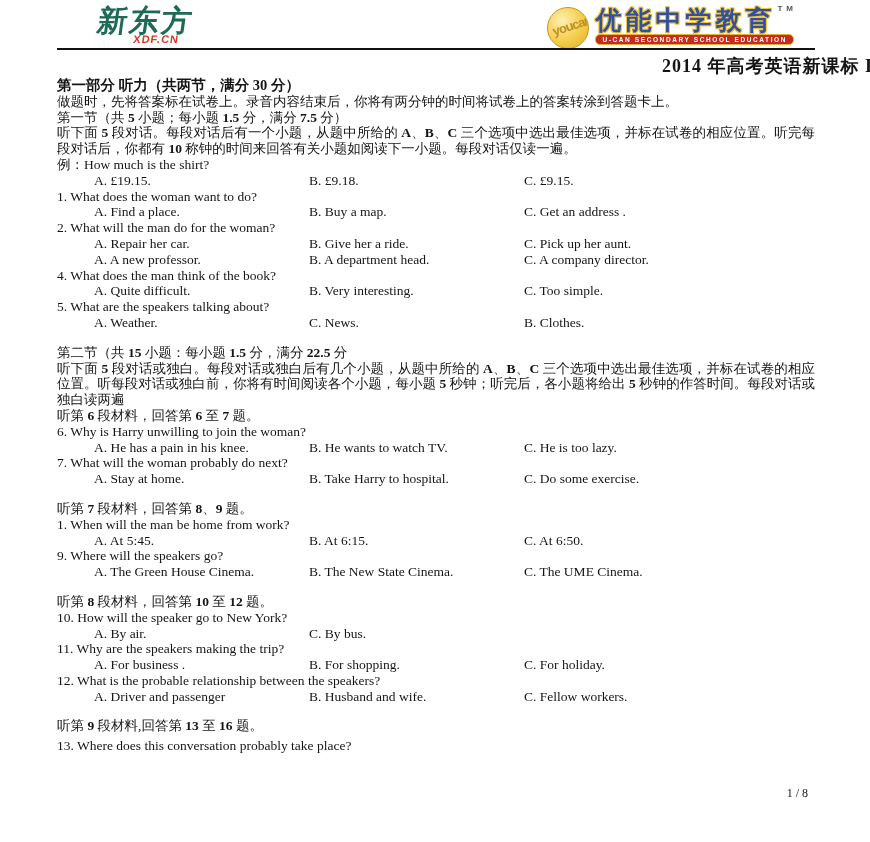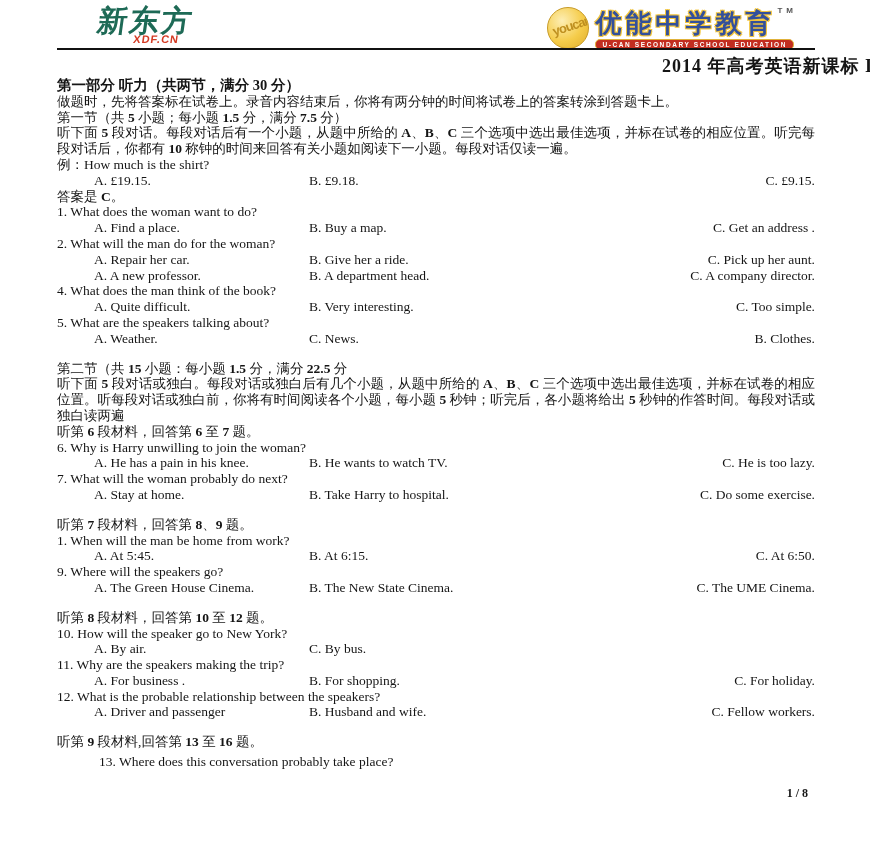--- a/index.html
+++ b/index.html
@@ -13,41 +13,41 @@
   .xdf-domain{font-family:"Liberation Sans","DejaVu Sans",sans-serif;font-weight:bold;
             font-size:11px;color:#d43b24;text-align:right;margin-top:-3px;padding-right:12px;letter-spacing:1px;}
   .ucan{position:absolute;right:20px;top:1px;display:flex;align-items:flex-start;gap:6px;}
   .ucan-circle{width:40px;height:40px;border-radius:50%;flex:0 0 40px;
       background:radial-gradient(circle at 35% 32%,#fdeeb4 0%,#f5cc4a 55%,#dfAC2b 100%);
       border:1px solid #c79a25;position:relative;overflow:hidden;}
   .ucan-circle span{position:absolute;left:4px;top:10px;font-family:"Liberation Sans",sans-serif;
       font-weight:bold;font-size:13px;color:#bf9020;transform:rotate(-18deg);letter-spacing:-1px;}
   .ucan-right{display:flex;flex-direction:column;align-items:flex-start;}
   .ucan-name{font-family:"Liberation Sans","DejaVu Sans",sans-serif;font-weight:bold;
-      font-size:26px;line-height:32px;color:#33509b;letter-spacing:4px;
+      font-size:26px;line-height:27px;color:#33509b;letter-spacing:4px;
       text-shadow:1px 1px 0 #f2c53d,-1px -1px 0 #f2c53d,1px -1px 0 #f2c53d,-1px 1px 0 #f2c53d;}
   .ucan-tm{font-family:"Liberation Sans",sans-serif;font-size:8px;color:#555;vertical-align:top;
       position:relative;top:-12px;left:2px;text-shadow:none;}
   .ucan-banner{margin-top:0px;background:#c22d20;color:#fff;border:1px solid #e0b23a;border-radius:5px;
       font-family:"Liberation Sans",sans-serif;font-size:6.5px;font-weight:bold;letter-spacing:1.6px;
       padding:1px 6px;white-space:nowrap;}
   .rule{position:absolute;left:57px;top:48px;width:758px;border-top:2px solid #111;}
   
   .title{position:absolute;left:3px;top:54px;width:870px;text-align:right;
       font-size:18px;font-weight:bold;letter-spacing:1px;}
   
   .content{position:absolute;left:57px;top:78px;width:758px;font-size:13.5px;line-height:15.8px;}
   .content .h{font-weight:bold;font-size:14.5px;}
   .content .p.justify{text-align:justify;}
   .content .sp{height:14px;}
   .content .o{display:flex;padding-left:37px;}
   .content .o span:nth-child(1){width:215px;flex:0 0 215px;}
   .content .o span:nth-child(2){width:215px;flex:0 0 215px;}
-  .content .o span:nth-child(3){flex:1;text-align:right;}
-  .pagenum{position:absolute;right:62px;top:786px;font-weight:bold;font-size:12px;}
+  .content .o span:nth-child(3){flex:1;}
+  .pagenum{position:absolute;right:62px;top:786px;font-weight:normal;font-size:12px;}
 </style>
 </head>
 <body>
 
 <div class="page">
 
   <div class="hdr">
     <div class="xdf">
       <div class="xdf-name">新东方</div>
       <div class="xdf-domain">XDF.CN</div>
@@ -71,21 +71,20 @@
       <div class="h">第一部分 听力（共两节，满分 <b>30</b> 分）</div>
       <div class="p">做题时，先将答案标在试卷上。录音内容结束后，你将有两分钟的时间将试卷上的答案转涂到答题卡上。</div>
       <div class="p">第一节（共 <b>5</b> 小题；每小题 <b>1.5</b> 分，满分 <b>7.5</b> 分）</div>
       <div class="p justify">听下面 <b>5</b> 段对话。每段对话后有一个小题，从题中所给的 <b>A</b>、<b>B</b>、<b>C</b> 三个选项中选出最佳选项，并标在试卷的相应位置。听完每段对话后，你都有 <b>10</b> 称钟的时间来回答有关小题如阅读下一小题。每段对话仅读一遍。</div>
       <div class="p">例：How much is the shirt?</div>
       <div class="o">
         <span>A. £19.15.</span>
         <span>B. £9.18.</span>
         <span>C. £9.15.</span>
       </div>
-      <div class="p">答案是 <b>C</b>。</div>
       <div class="q">1. What does the woman want to do?</div>
       <div class="o">
         <span>A. Find a place.</span>
         <span>B. Buy a map.</span>
         <span>C. Get an address .</span>
       </div>
       <div class="q">2. What will the man do for the woman?</div>
       <div class="o">
         <span>A. Repair her car.</span>
         <span>B. Give her a ride.</span>
@@ -152,18 +151,18 @@
         <span>C. For holiday.</span>
       </div>
       <div class="q">12. What is the probable relationship between the speakers?</div>
       <div class="o">
         <span>A. Driver and passenger</span>
         <span>B. Husband and wife.</span>
         <span>C. Fellow workers.</span>
       </div>
       <div class="sp"></div>
       <div class="p">听第 <b>9</b> 段材料,回答第 <b>13</b> 至 <b>16</b> 题。</div>
-      <div class="q" style="margin-top: 4px; margin-left: 42px;">13. Where does this conversation probably take place?</div>
+      <div class="q" style="margin-top: 4px;">13. Where does this conversation probably take place?</div>
     </div>
 
   <div class="pagenum">1 / 8</div>
 
 </div>
 
 </body></html>

